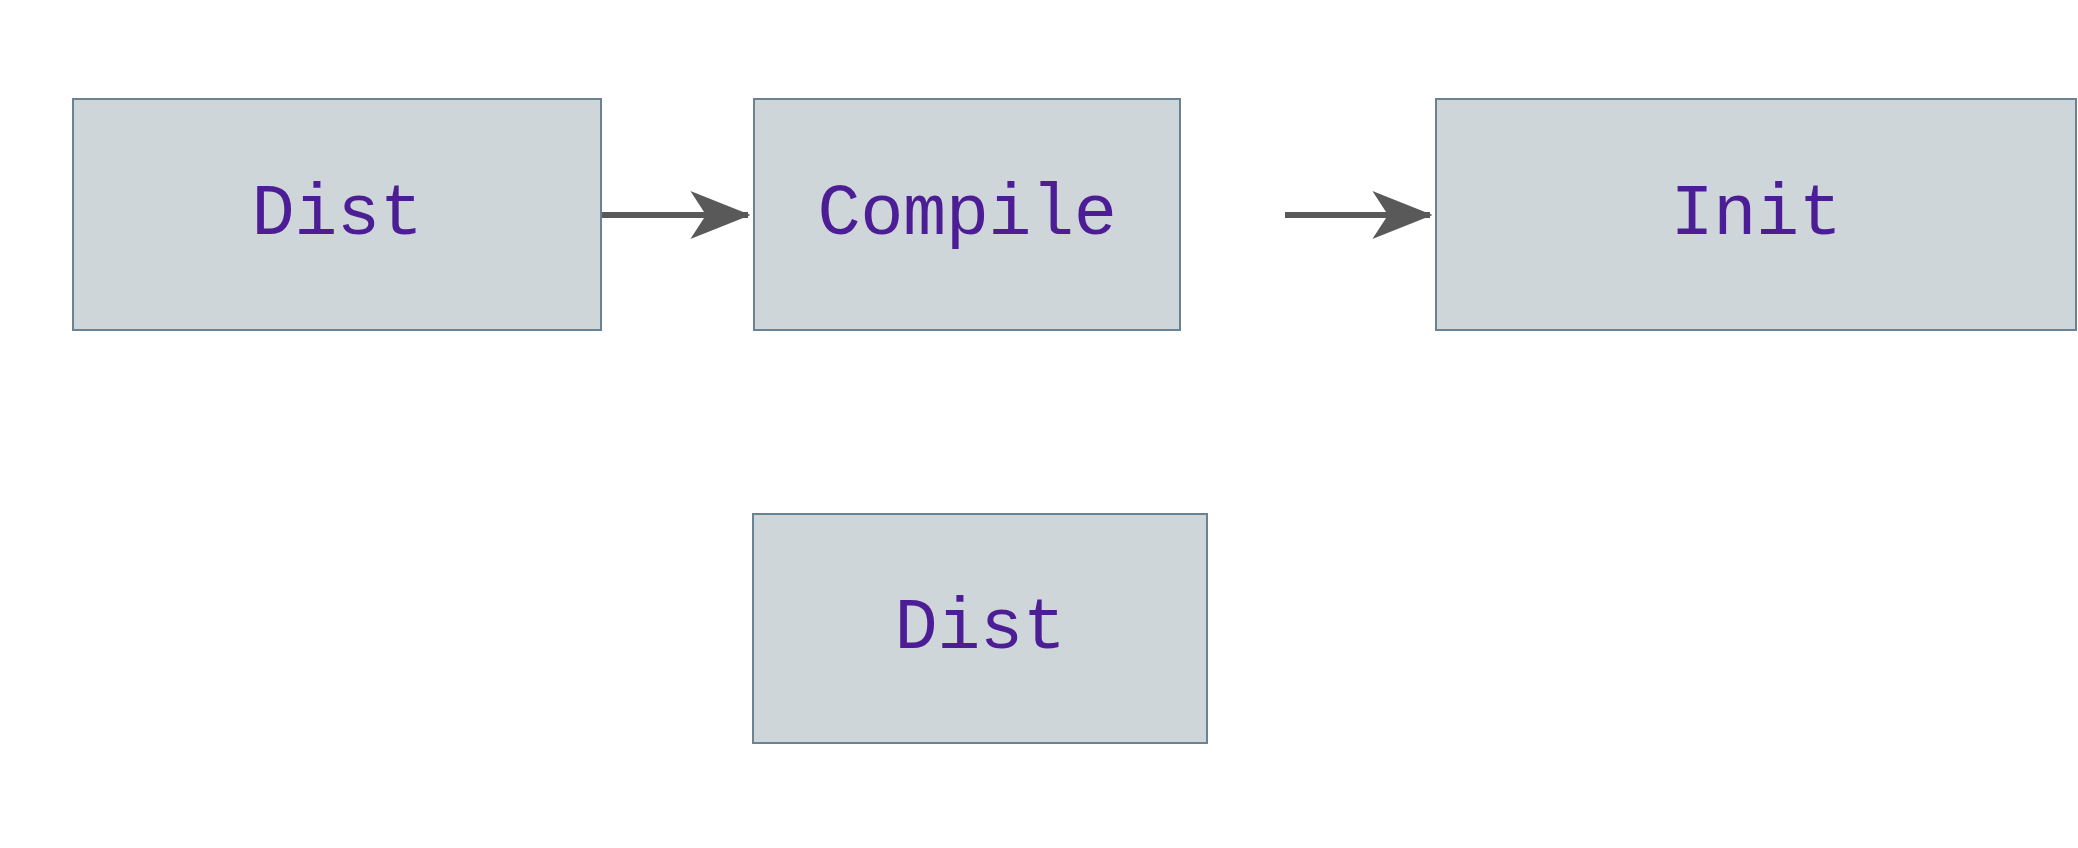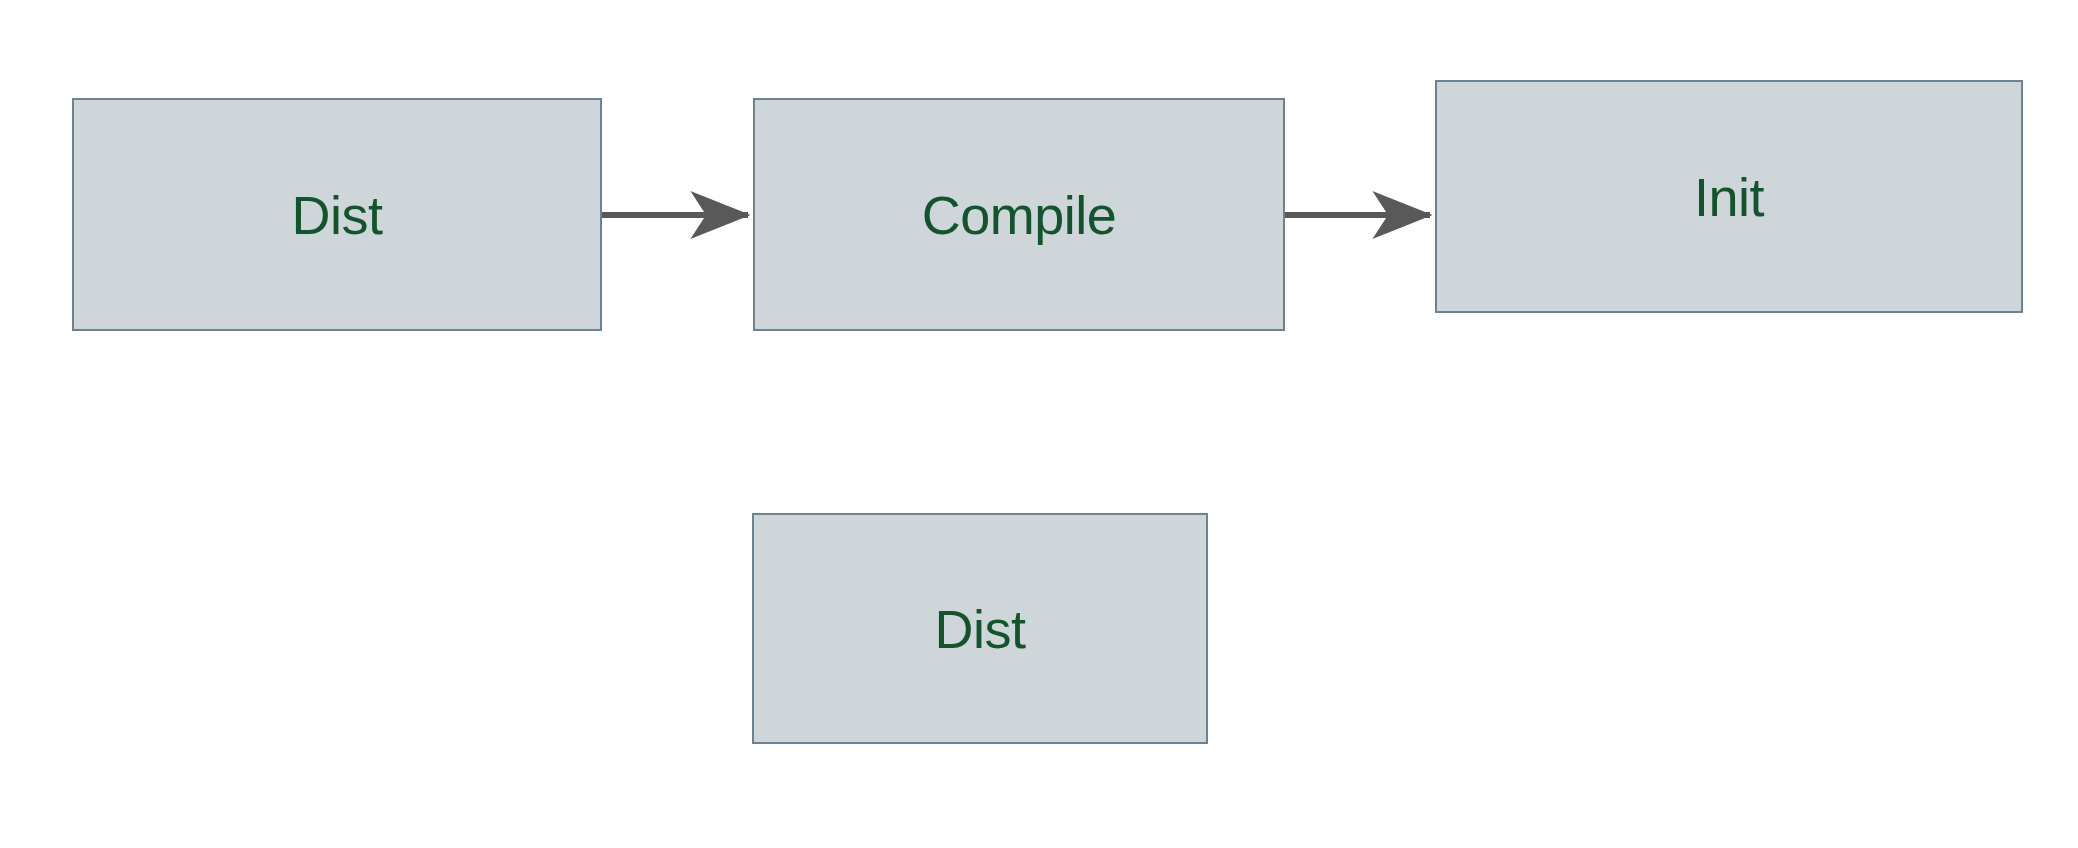--- a/index.html
+++ b/index.html
@@ -29,33 +29,33 @@
   .node {
     position: absolute;
     box-sizing: border-box;
     background: #ced6d9;
     border: 2px solid #6a8291;
     display: flex;
     align-items: center;
     justify-content: center;
   }
   .node-label {
-    font-family: Liberation Sans, sans-serif;
-    font-size: 54px;
+    font-family: Liberation Mono, monospace;
+    font-size: 72px;
     font-weight: 400;
-    color: #14532d;
+    color: #4c1d95;
     line-height: 1;
     letter-spacing: -0.5px;
     white-space: nowrap;
     user-select: none;
   }
   
   #node-dist    { left: 72px;   top: 98px;  width: 530px; height: 233px; }
-  #node-compile { left: 753px;  top: 98px;  width: 532px; height: 233px; }
-  #node-init    { left: 1435px; top: 80px;  width: 588px; height: 233px; }
+  #node-compile { left: 753px;  top: 98px;  width: 428px; height: 233px; }
+  #node-init    { left: 1435px; top: 98px;  width: 642px; height: 233px; }
   #node-clean   { left: 752px;  top: 513px; width: 456px; height: 231px; }
 </style>
 </head>
 <body>
 
 <div id="diagram-canvas">
 
   <svg id="edge-layer" viewBox="0 0 2078 848" xmlns="http://www.w3.org/2000/svg">
     <defs>
       <marker id="arrowhead-barbed" markerWidth="10" markerHeight="8" refX="9.6" refY="4" orient="auto" markerUnits="strokeWidth">

